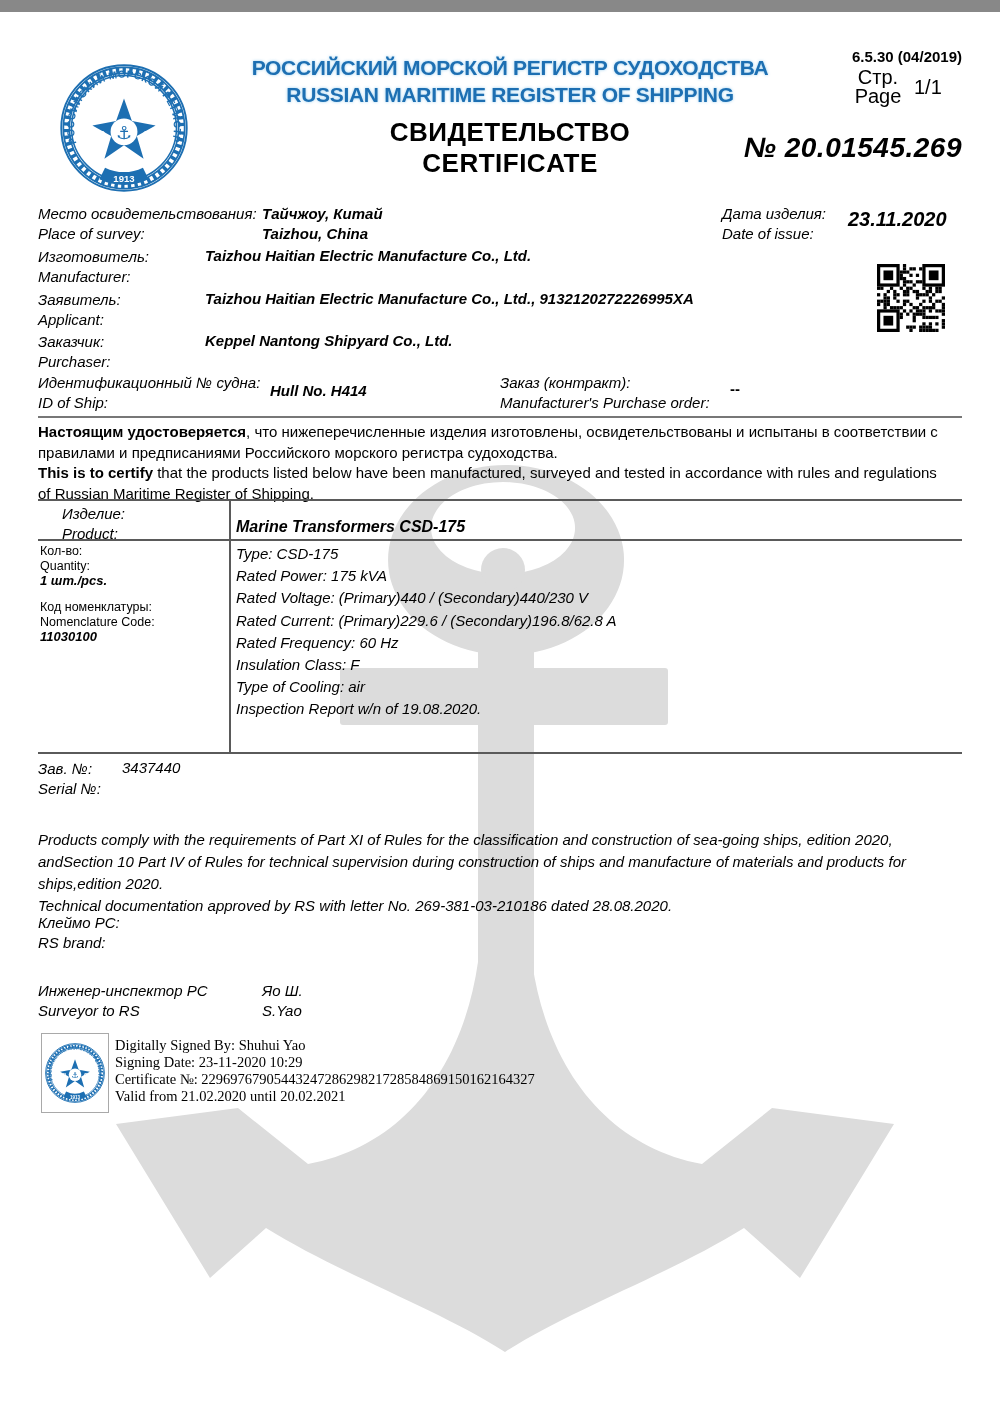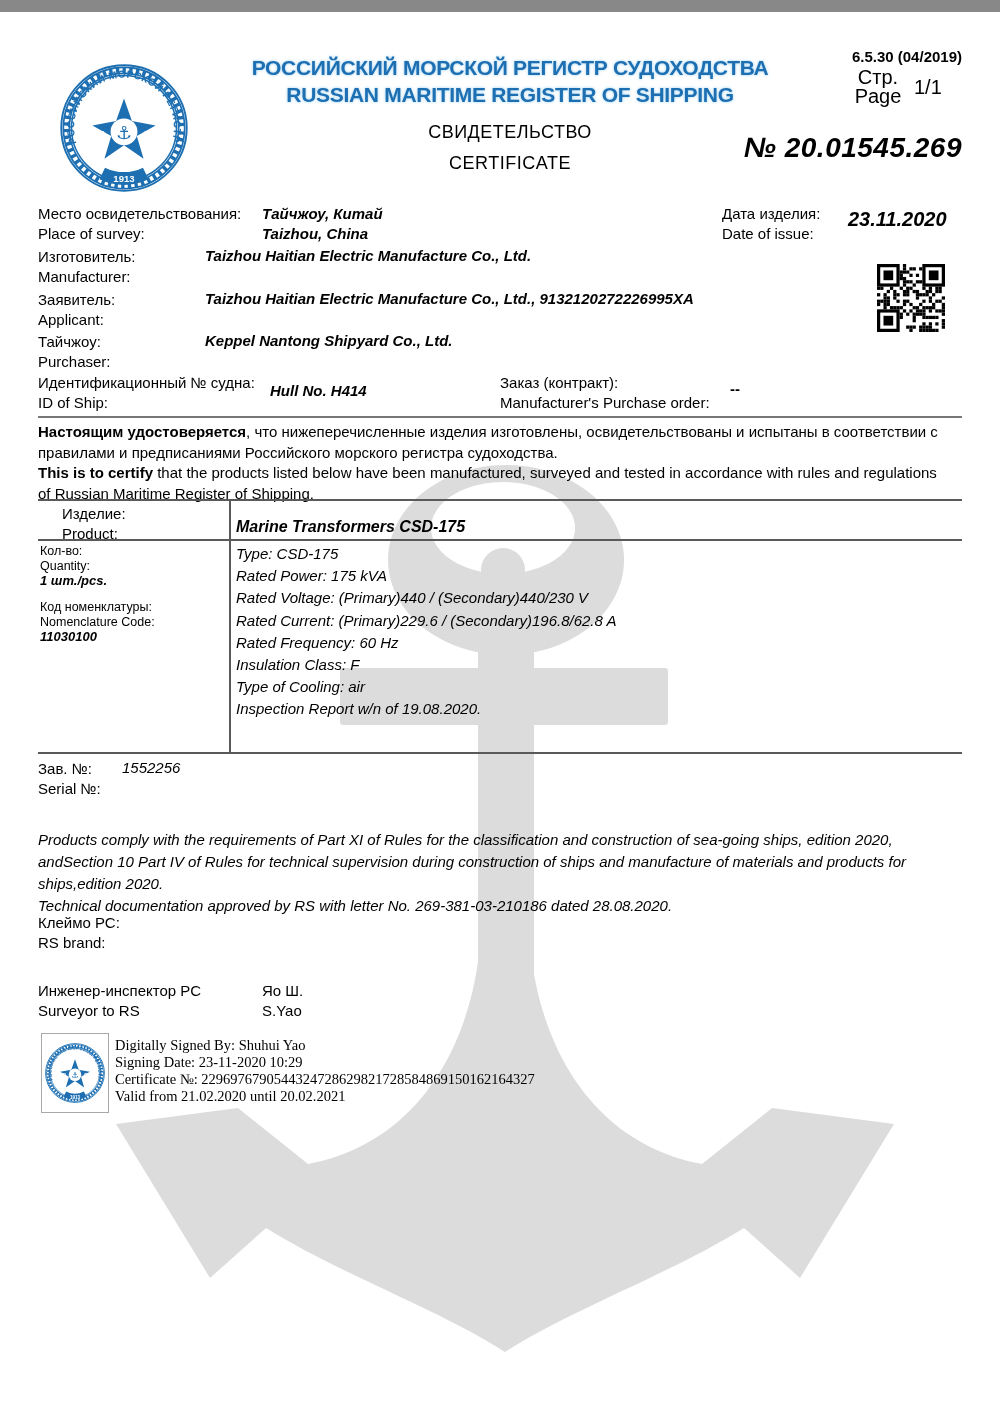--- a/index.html
+++ b/index.html
@@ -3,28 +3,28 @@
 <meta charset="utf-8">
 <style>
   html,body{margin:0;padding:0;background:#888;}
   .page{position:relative;width:1000px;height:1414px;margin:12px auto;background:#fff;
         font-family:"Liberation Sans","DejaVu Sans",sans-serif;color:#000;overflow:hidden;}
   .abs{position:absolute;}
   .wm{position:absolute;top:0;left:0;z-index:0;}
   .content{position:absolute;top:0;left:0;width:100%;height:100%;z-index:1;}
   .org-line{font-weight:bold;font-size:21px;line-height:27px;letter-spacing:-0.3px;color:#1d6fb2;
             text-shadow:0 0 3px rgba(130,195,235,.85);}
-  .doc-line{font-weight:normal;font-size:18px;line-height:31px;letter-spacing:.5px;}
+  .doc-line{font-weight:bold;font-size:26px;line-height:31px;letter-spacing:.5px;}
   .hdr-center{left:180px;top:42px;width:660px;text-align:center;}
   .form-no{right:38px;top:36px;font-size:15px;font-weight:bold;text-align:right;}
   .pg-block{right:40px;top:56px;width:118px;font-size:20px;}
   .pg-col{display:inline-block;width:72px;text-align:center;vertical-align:middle;line-height:19px;}
   .pg-val{display:inline-block;width:40px;text-align:left;vertical-align:middle;}
   .cert-no{right:38px;top:120px;font-size:28px;font-weight:bold;font-style:italic;letter-spacing:.5px;}
-  .lbl{font-size:15px;line-height:20px;}
+  .lbl{font-size:15px;line-height:20px;font-style:italic;}
   .sm-lbl{font-size:12.5px;line-height:14.5px;}
   .val{font-size:15px;font-weight:bold;font-style:italic;}
   .ital{font-size:15px;font-style:italic;}
   .hline{position:absolute;height:2px;background:#5a5a5a;}
   .vline{position:absolute;width:1.5px;background:#5a5a5a;}
   .rule{position:absolute;height:2px;background:#777;}
   .para{font-size:15px;line-height:20.5px;}
   .sig-text{font-family:"Liberation Serif","DejaVu Serif",serif;font-size:14.5px;line-height:17px;}
   .stamp-box{border:1px solid #a9a9a9;background:#fff;display:flex;align-items:center;justify-content:center;}
   .big-date{font-size:20px;font-weight:bold;font-style:italic;}
@@ -105,21 +105,21 @@
       <span>Изготовитель:</span><br><span>Manufacturer:</span>
     </div>
     <div class="abs val" style="left:205px;top:235px">Taizhou Haitian Electric Manufacture Co., Ltd.</div>
 
     <div class="abs lbl" style="left:38px;top:278px">
       <span>Заявитель:</span><br><span>Applicant:</span>
     </div>
     <div class="abs val" style="left:205px;top:278px">Taizhou Haitian Electric Manufacture Co., Ltd., 9132120272226995XA</div>
 
     <div class="abs lbl" style="left:38px;top:320px">
-      <span>Тайчжоу:</span><br><span>Purchaser:</span>
+      <span>Заказчик:</span><br><span>Purchaser:</span>
     </div>
     <div class="abs val" style="left:205px;top:320px">Keppel Nantong Shipyard Co., Ltd.</div>
 
     <svg class="abs" style="left:877px;top:252px" width="68" height="68">
         <rect width="68" height="68" fill="#fff"></rect>
         <rect x="0" y="0" width="22.666666666666668" height="22.666666666666668" fill="#000"></rect>
         <rect x="3.238095238095238" y="3.238095238095238" width="16.19047619047619" height="16.19047619047619" fill="#fff"></rect>
         <rect x="6.476190476190476" y="6.476190476190476" width="9.714285714285715" height="9.714285714285715" fill="#000"></rect>
         <rect x="45.333333333333336" y="0" width="22.666666666666668" height="22.666666666666668" fill="#000"></rect>
         <rect x="48.57142857142857" y="3.238095238095238" width="16.19047619047619" height="16.19047619047619" fill="#fff"></rect>
@@ -305,21 +305,21 @@
       <div>Rated Current: (Primary)229.6 / (Secondary)196.8/62.8 A</div>
       <div>Rated Frequency: 60 Hz</div>
       <div>Insulation Class: F</div>
       <div>Type of Cooling: air</div>
       <div>Inspection Report w/n of 19.08.2020.</div>
     </div>
 
     <div class="abs lbl" style="left:38px;top:747px">
       <span>Зав. №:</span><br><span>Serial №:</span>
     </div>
-    <div class="abs ital" style="left:122px;top:747px">1552256</div>
+    <div class="abs ital" style="left:122px;top:747px">3437440</div>
 
     <div class="abs ital" style="left:38px;top:817px;line-height:22px;width:930px">
       <div>Products comply with the requirements of Part XI of Rules for the classification and construction of sea-going ships, edition 2020,</div>
       <div>andSection 10 Part IV of Rules for technical supervision during construction of ships and manufacture of materials and products for</div>
       <div>ships,edition 2020.</div>
       <div>Technical documentation approved by RS with letter No. 269-381-03-210186 dated 28.08.2020.</div>
     </div>
 
     <div class="abs lbl" style="left:38px;top:901px">
       <span>Клеймо РС:</span><br><span>RS brand:</span>

